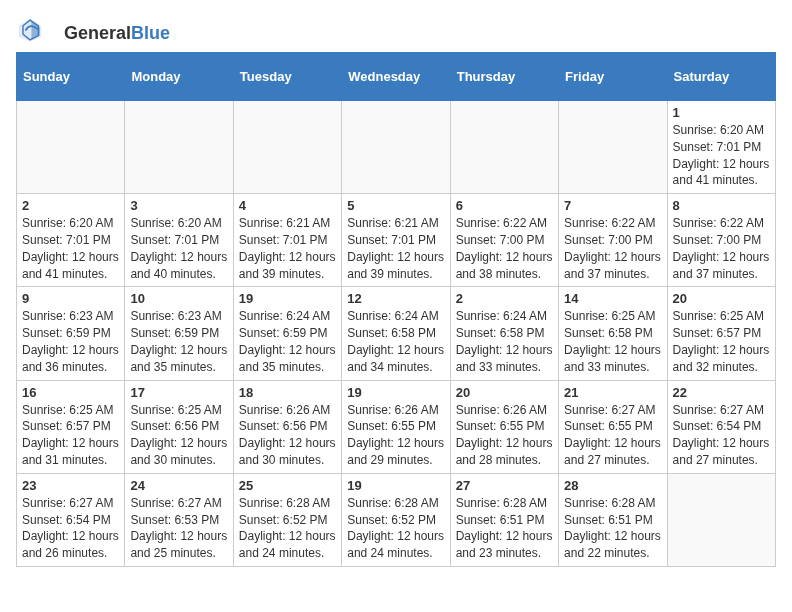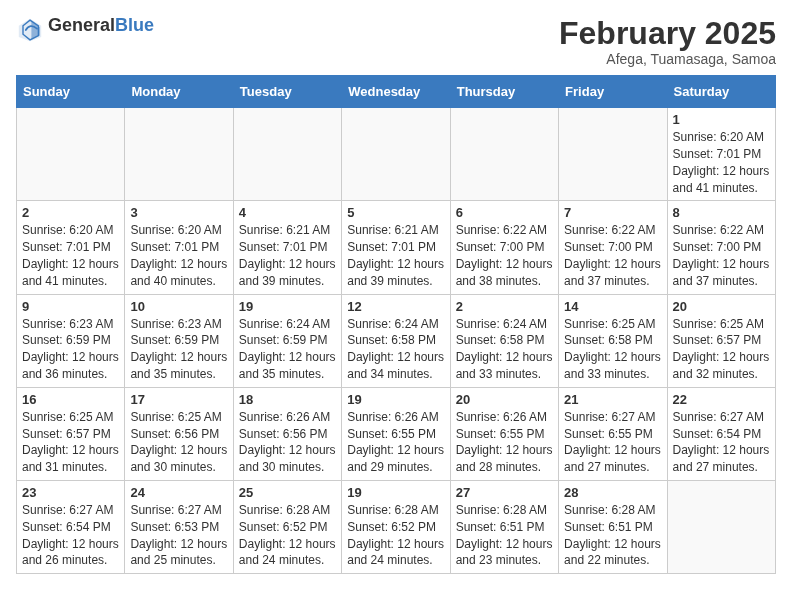--- a/index.html
+++ b/index.html
@@ -11,22 +11,22 @@
       padding: 16px;
     }
     .header-section {
       display: flex;
       justify-content: space-between;
       align-items: flex-start;
       margin-bottom: 8px;
     }
     .logo {
       display: flex;
-      align-items: flex-start;
-      gap: 4px;
+      align-items: flex-end;
+      gap: 20px;
     }
     .logo-text {
       font-size: 18px;
       font-weight: bold;
       line-height: 1.1;
     }
     .logo-general { color: #333; }
     .logo-blue { color: #3a7abf; }
     .logo-icon {
       width: 28px;
@@ -48,21 +48,21 @@
     .calendar {
       width: 100%;
       border-collapse: collapse;
       border: 1px solid #ccc;
     }
     .calendar th {
       background-color: #3a7abf;
       color: #fff;
       font-size: 13px;
       font-weight: bold;
-      padding: 8px 6px;
+      padding: 16px 6px;
       text-align: left;
       border: 1px solid #3a7abf;
     }
     .calendar td {
       width: 14.28%;
       vertical-align: top;
       padding: 4px 5px;
       border: 1px solid #ccc;
       font-size: 10.5px;
       color: #333;
@@ -91,24 +91,20 @@
     <svg class="logo-icon" viewBox="0 0 40 40" xmlns="http://www.w3.org/2000/svg">
       <polygon points="20,4 36,14 36,30 20,36 4,30 4,14" fill="#3a7abf" opacity="0.15"></polygon>
       <polygon points="22,8 34,16 34,28 22,34" fill="#3a7abf" opacity="0.5"></polygon>
       <polygon points="20,6 32,14 32,28 20,34 10,26 10,14" fill="none" stroke="#3a7abf" stroke-width="2"></polygon>
       <path d="M14,20 Q20,10 30,18" fill="none" stroke="#3a7abf" stroke-width="2.5" stroke-linecap="round"></path>
     </svg>
     <div class="logo-text">
       <div><span class="logo-general">General</span><span class="logo-blue">Blue</span></div>
     </div>
   </div>
-  <div class="title-section">
-    <div class="month-year">February 2025</div>
-    <div class="location">Afega, Tuamasaga, Samoa</div>
-  </div>
 </div>
 
 <table class="calendar">
   <thead>
     <tr>
     <th>Sunday</th>
         <th>Monday</th>
         <th>Tuesday</th>
         <th>Wednesday</th>
         <th>Thursday</th>

